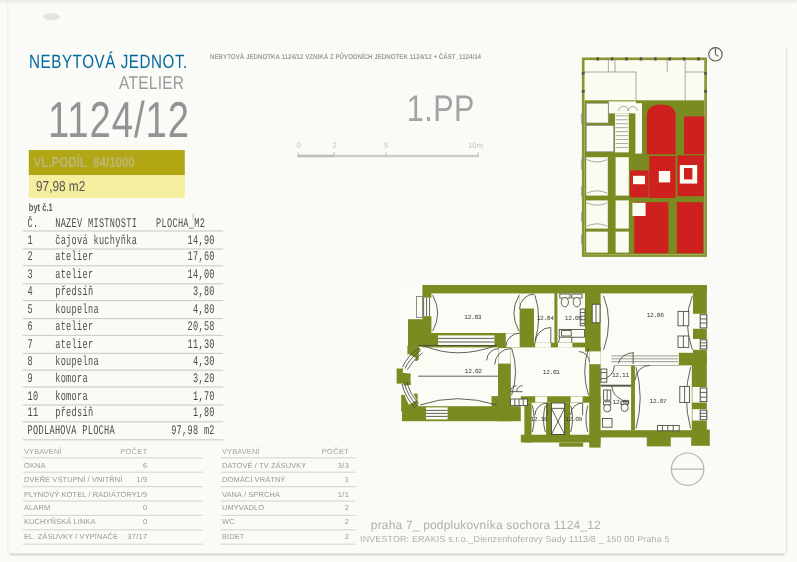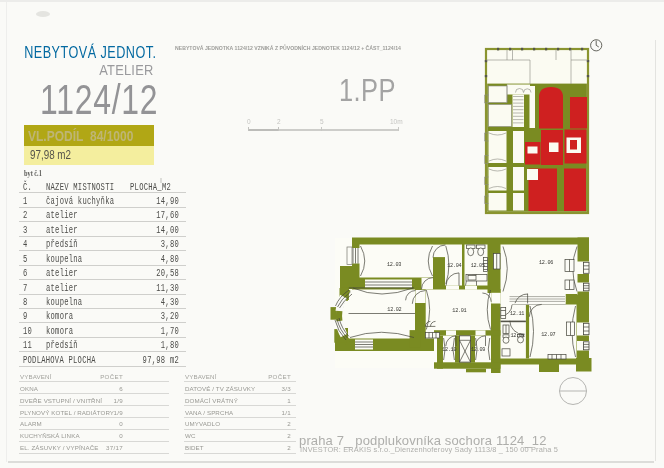--- a/index.html
+++ b/index.html
@@ -10,25 +10,25 @@
   .cxr{display:inline-block;transform-origin:100% 0;white-space:nowrap;}
   
   #t1{left:0px;top:43.5px;width:157px;height:20px;font-size:16px;color:#0369a1;letter-spacing:0.6px;}
   #t1 span{position:absolute;right:0;top:0;transform-origin:100% 0;transform:scaleX(0.79);}
   #t2{left:0px;top:60.5px;width:154px;height:20px;font-size:15.5px;color:#9a9a9d;letter-spacing:0.3px;}
   #t2 span{position:absolute;right:0;top:0;transform-origin:100% 0;transform:scaleX(0.83);}
   #t3{left:40px;top:76px;font-size:42px;color:#939396;letter-spacing:1px;}
   #t3 span{transform:scaleX(0.76);}
   
   #ybox{left:24px;top:125px;width:130px;height:40px;}
-  #ybox .d{background:#b1a715;height:20.5px;color:#c9bd7e;font-size:15px;font-weight:bold;line-height:21px;padding-left:4px;}
+  #ybox .d{background:#b1a715;height:20.5px;color:#c9bd7e;font-size:12px;font-weight:bold;line-height:21px;padding-left:4px;}
   #ybox .d span{transform:scaleX(0.80);color:#beb575;}
   #ybox .l{background:#f4ee9e;height:19.5px;color:#55534b;font-size:12px;line-height:19px;padding-left:6px;}
   #ybox .l span{transform:scaleX(0.82);}
-  #byt{left:24px;top:167.5px;font-family:Liberation Serif, serif;font-size:9px;font-weight:bold;color:#5b5b58;}
+  #byt{left:24px;top:167.5px;font-family:Liberation Sans, sans-serif;font-size:9px;font-weight:bold;color:#5b5b58;}
   #byt span{transform:scaleX(0.70);}
   
   #rt{left:19px;top:179px;width:167px;font-family:"Liberation Mono",monospace;font-size:11px;color:#4c4c49;}
   #rt .row{position:relative;height:13.45px;border-bottom:1px solid #cfcfcc;}
   #rt .row .n{position:absolute;left:4px;top:1.5px;}
   #rt .row .nm{position:absolute;left:27px;top:1.5px;}
   #rt .row .v{position:absolute;right:7px;top:1.5px;transform-origin:100% 0;}
   #rt span{display:inline-block;transform:scaleX(0.65);transform-origin:0 0;white-space:nowrap;letter-spacing:0.4px;}
   
   .eq{font-size:6.2px;color:#989893;top:370.5px;letter-spacing:0.3px;}
@@ -40,21 +40,21 @@
   #eqL .row .v{right:46px;}
   #eqR{left:184px;width:112px;}
   #eqR .row .v{right:5px;}
   
   #smalltitle{left:175px;top:44.5px;font-size:5.9px;font-weight:bold;color:#9c9c99;letter-spacing:0px;}
   #pp{left:339px;top:73px;font-size:31px;color:#a3a3a3;letter-spacing:0.5px;}
   #pp span{transform:scaleX(0.82);}
   
   #sb{left:246px;top:118px;width:160px;height:16px;color:#c5c5c2;font-size:6.5px;}
   
-  #br1{left:299px;top:432.5px;font-size:13px;color:#aeaeab;letter-spacing:0.15px;}
+  #br1{left:309px;top:432.5px;font-size:10px;color:#aeaeab;letter-spacing:0.15px;}
   #br2{left:300px;top:444.5px;font-size:7.4px;color:#aeaeab;letter-spacing:0.15px;}
   
   #edgeB{left:8px;top:461px;width:646px;height:2px;background:#dcdcd9;}
   #edgeR{left:655px;top:40px;width:1px;height:421px;background:#e3e3e0;}
 </style>
 </head>
 <body>
   <div class="abs" id="t1">
     <span class="cxr">NEBYTOVÁ JEDNOT.</span>
   </div>

